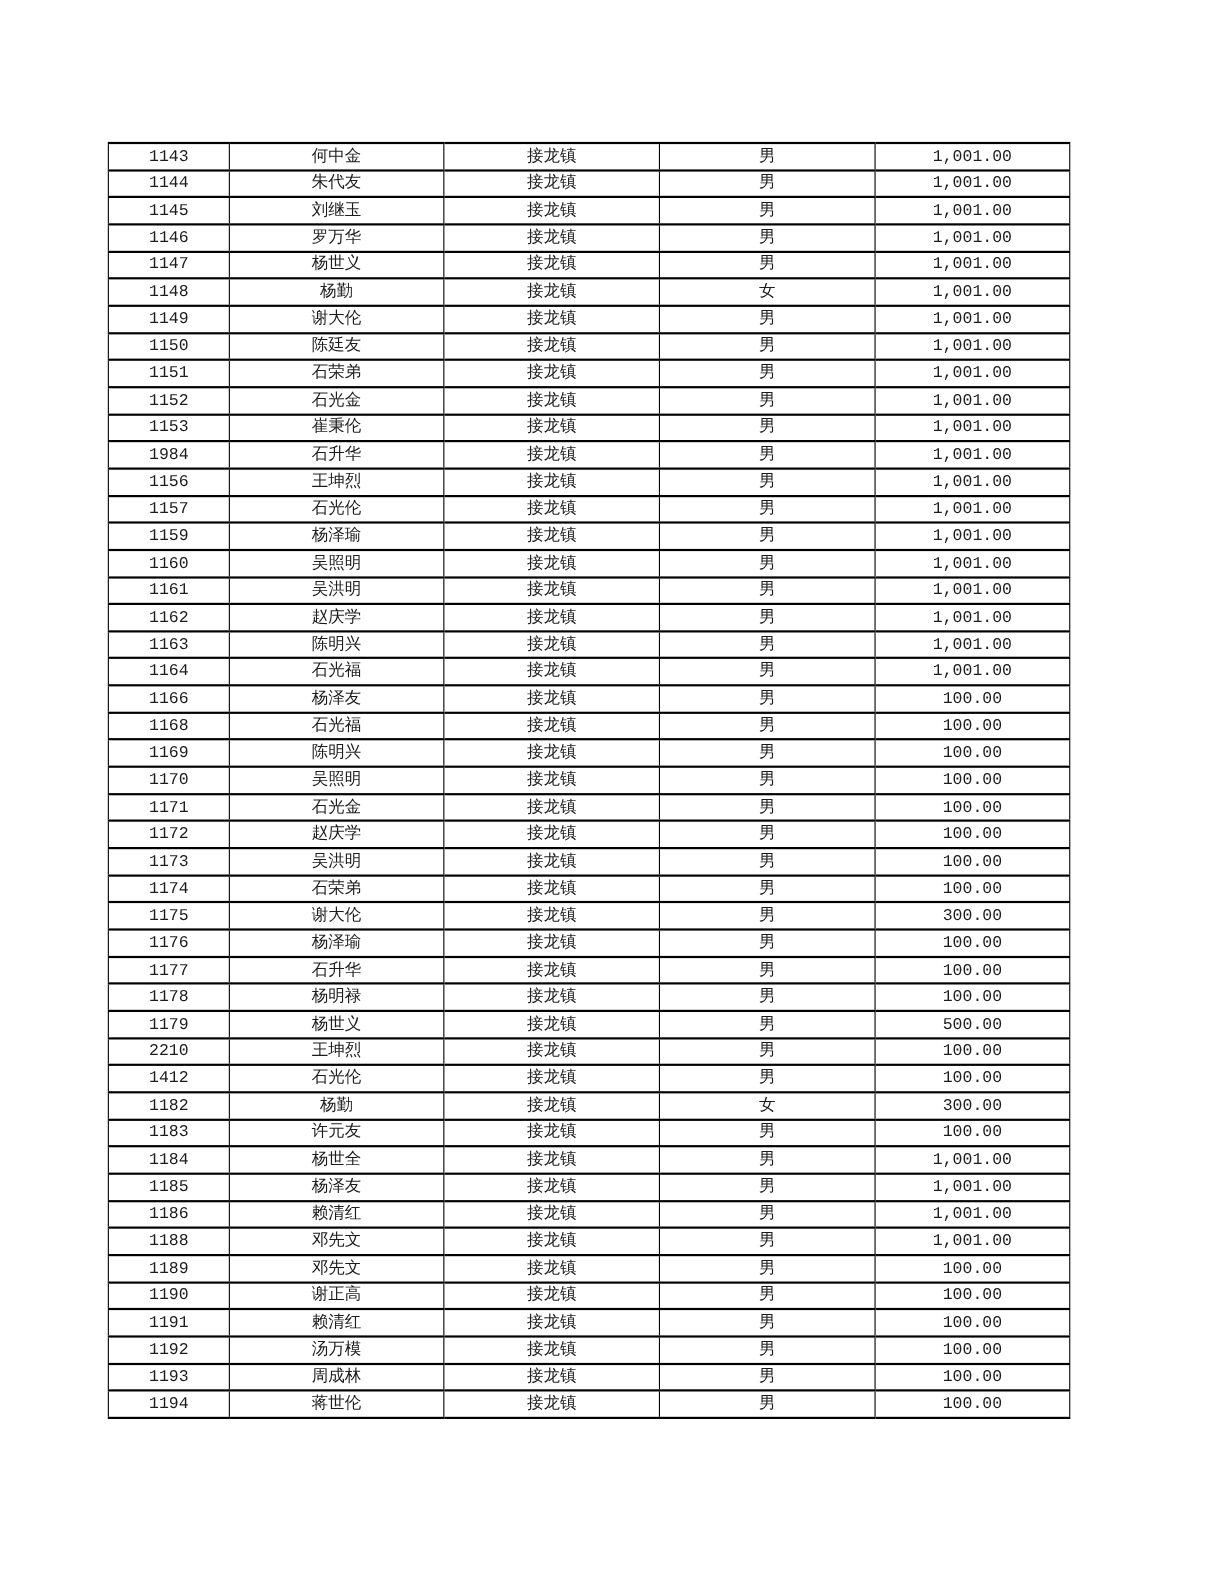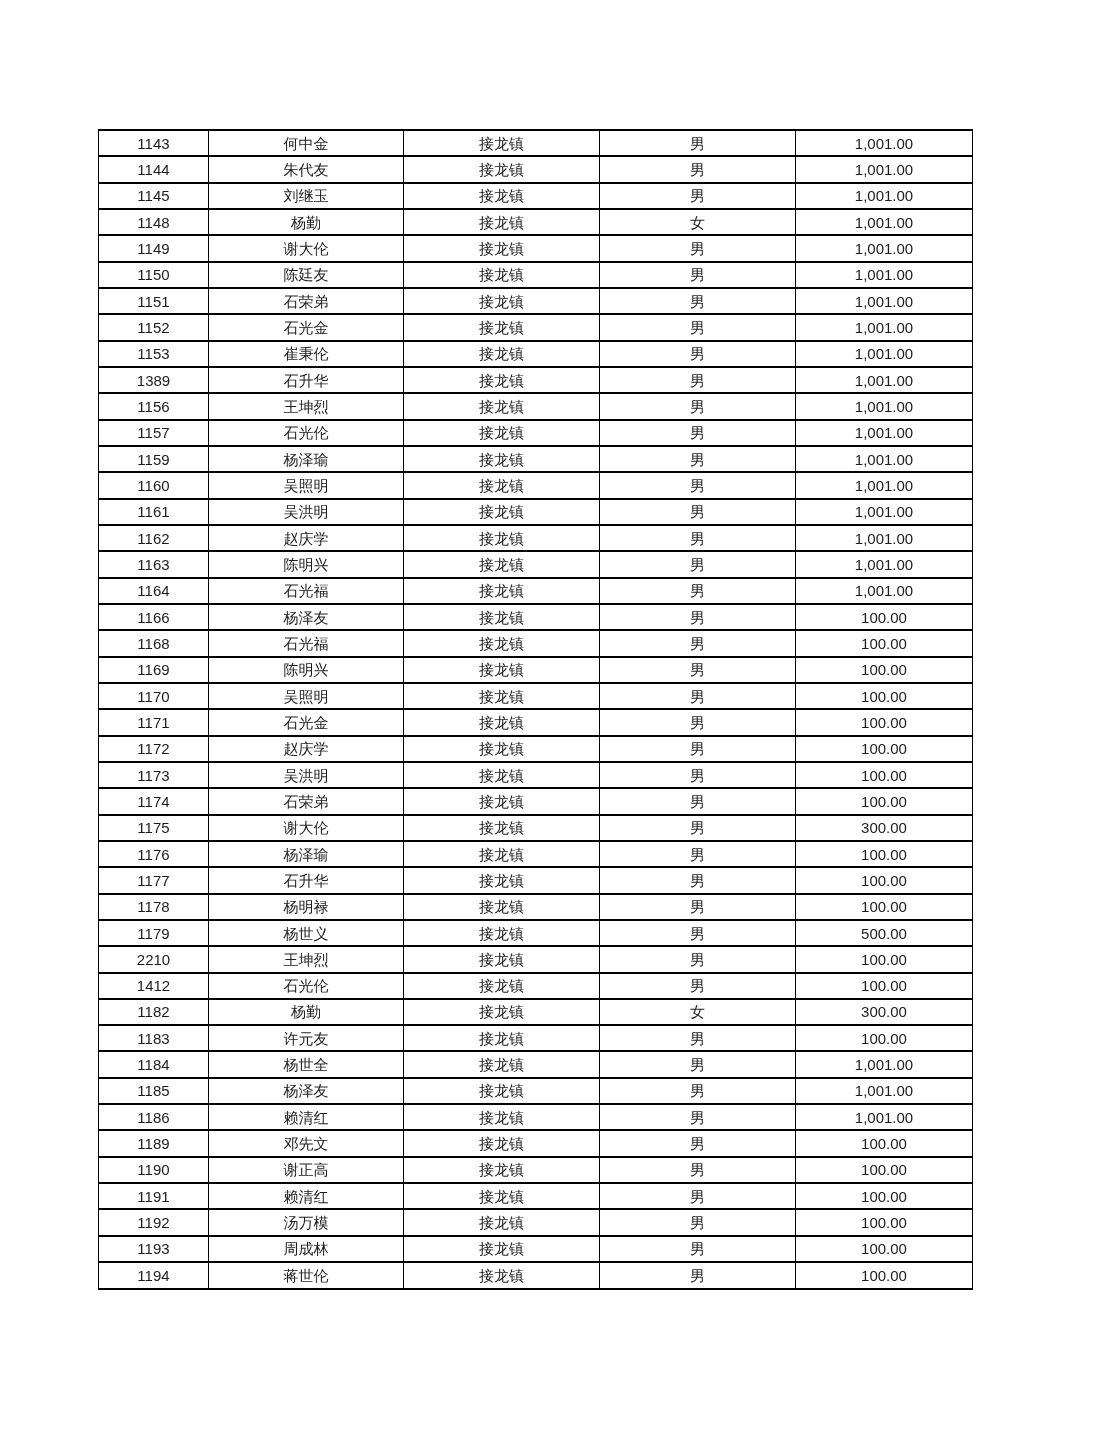--- a/index.html
+++ b/index.html
@@ -5,21 +5,21 @@
   html, body {
     margin: 0;
     padding: 0;
     background: #ffffff;
   }
   .page {
     position: relative;
     width: 1105px;
     height: 1429px;
     background: #ffffff;
-    font-family: Liberation Sans, sans-serif;
+    font-family: Liberation Mono, monospace;
     color: #1c1c1c;
     overflow: hidden;
   }
   table.data-table {
     position: absolute;
     left: 98px;
     top: 129px;
     width: 874px;
     height: 1161px;
     border-collapse: collapse;
@@ -75,21 +75,35 @@
   </tr>
 
   <tr>
     <td>1145</td>
     <td>刘继玉</td>
     <td>接龙镇</td>
     <td>男</td>
     <td>1,001.00</td>
   </tr>
 
-
+  <tr>
+    <td>1146</td>
+    <td>罗万华</td>
+    <td>接龙镇</td>
+    <td>男</td>
+    <td>1,001.00</td>
+  </tr>
+
+  <tr>
+    <td>1147</td>
+    <td>杨世义</td>
+    <td>接龙镇</td>
+    <td>男</td>
+    <td>1,001.00</td>
+  </tr>
 
   <tr>
     <td>1148</td>
     <td>杨勤</td>
     <td>接龙镇</td>
     <td>女</td>
     <td>1,001.00</td>
   </tr>
 
   <tr>
@@ -126,21 +140,21 @@
 
   <tr>
     <td>1153</td>
     <td>崔秉伦</td>
     <td>接龙镇</td>
     <td>男</td>
     <td>1,001.00</td>
   </tr>
 
   <tr>
-    <td>1389</td>
+    <td>1984</td>
     <td>石升华</td>
     <td>接龙镇</td>
     <td>男</td>
     <td>1,001.00</td>
   </tr>
 
 
   <tr>
     <td>1156</td>
     <td>王坤烈</td>
@@ -362,20 +376,27 @@
 
   <tr>
     <td>1186</td>
     <td>赖清红</td>
     <td>接龙镇</td>
     <td>男</td>
     <td>1,001.00</td>
   </tr>
 
 
+  <tr>
+    <td>1188</td>
+    <td>邓先文</td>
+    <td>接龙镇</td>
+    <td>男</td>
+    <td>1,001.00</td>
+  </tr>
 
   <tr>
     <td>1189</td>
     <td>邓先文</td>
     <td>接龙镇</td>
     <td>男</td>
     <td>100.00</td>
   </tr>
 
   <tr>

